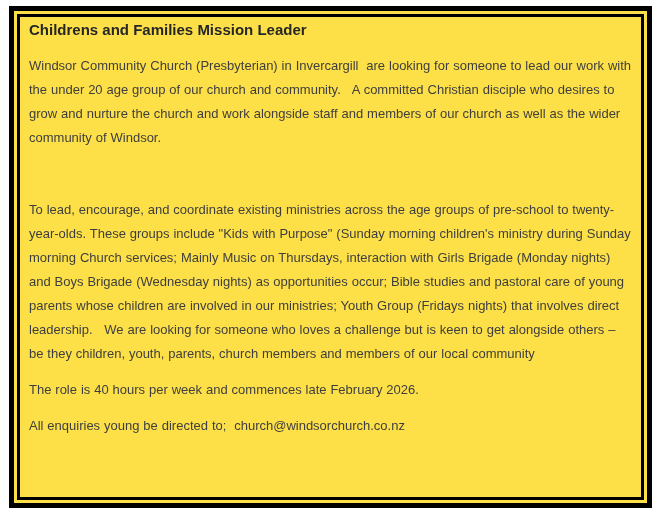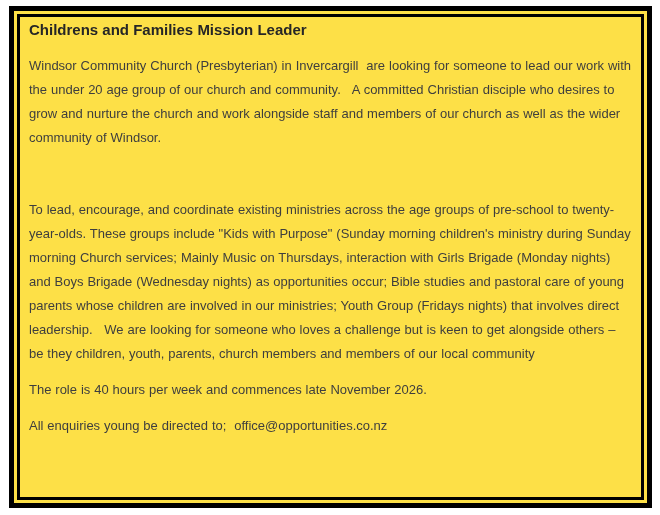--- a/index.html
+++ b/index.html
@@ -55,16 +55,16 @@
 </style>
 </head>
 <body>
 
 <div class="frame-outer">
   <div class="frame-inner">
     <p class="doc-title">Childrens and Families Mission Leader</p>
     <p class="doc-para">Windsor Community Church (Presbyterian) in Invercargill  are looking for someone to lead our work with the under 20 age group of our church and community.   A committed Christian disciple who desires to grow and nurture the church and work alongside staff and members of our church as well as the wider community of Windsor.</p>
     <p class="doc-para spacer"></p>
     <p class="doc-para">To lead, encourage, and coordinate existing ministries across the age groups of pre-school to twenty-year-olds. These groups include "Kids with Purpose" (Sunday morning children's ministry during Sunday morning Church services; Mainly Music on Thursdays, interaction with Girls Brigade (Monday nights) and Boys Brigade (Wednesday nights) as opportunities occur; Bible studies and pastoral care of young parents whose children are involved in our ministries; Youth Group (Fridays nights) that involves direct leadership.   We are looking for someone who loves a challenge but is keen to get alongside others – be they children, youth, parents, church members and members of our local community</p>
-    <p class="doc-para">The role is 40 hours per week and commences late November 2026.</p>
-    <p class="doc-para"><span>All enquiries young be directed to;  </span><span class="email-text">office@opportunities.co.nz</span></p>
+    <p class="doc-para">The role is 40 hours per week and commences late February 2026.</p>
+    <p class="doc-para"><span>All enquiries young be directed to;  </span><span class="email-text">church@windsorchurch.co.nz</span></p>
   </div>
 </div>
 
 </body></html>

